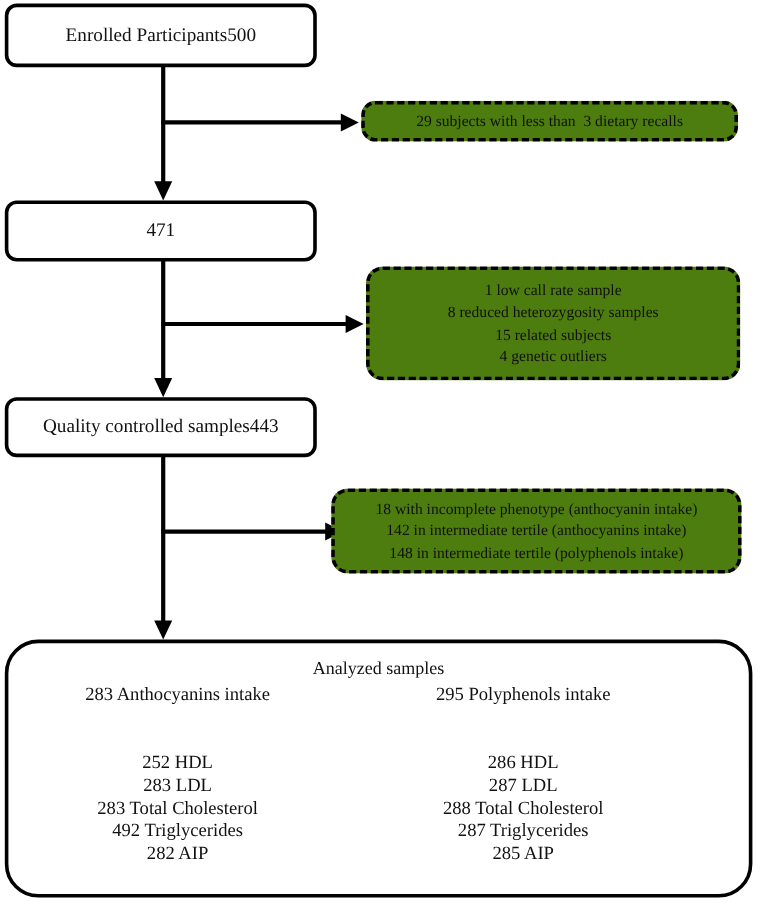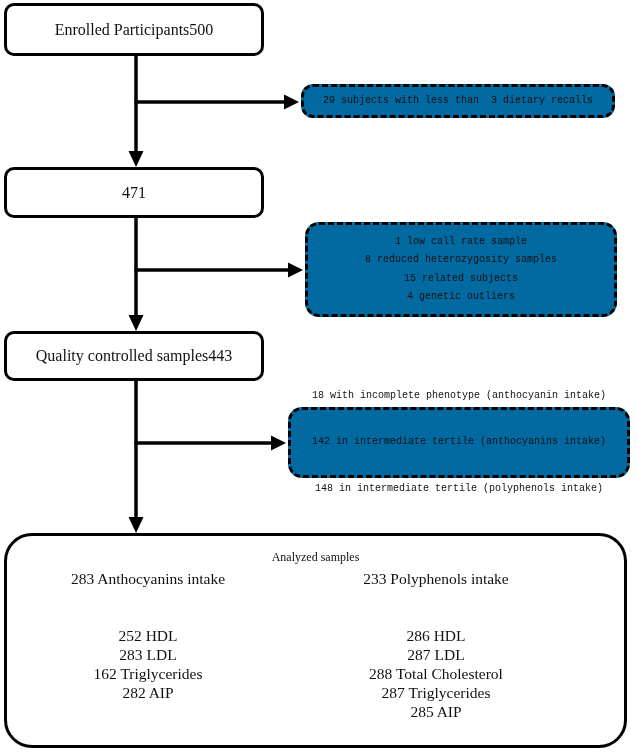--- a/index.html
+++ b/index.html
@@ -33,52 +33,51 @@
     font-size: 16px;
     line-height: 20px;
     text-align: center;
     z-index: 2;
     box-sizing: border-box;
   }
   .dashed-box {
     position: absolute;
     border: 3px dashed #000000;
     border-radius: 14px;
-    background: #0369a1;
+    background: #4d7c0f;
     display: flex;
     flex-direction: column;
     align-items: center;
     justify-content: center;
-    font-size: 10px;
+    font-size: 13px;
     line-height: 18.5px;
     text-align: center;
     z-index: 2;
     box-sizing: border-box;
     padding: 2px 4px;
-    font-family: Liberation Mono, monospace;
   }
   .dashed-box .line, .stage-box span {
     white-space: pre-wrap;
   }
   #analyzed-box {
     position: absolute;
     left: 4px; top: 533px;
     width: 623px; height: 215px;
     border: 3px solid #000000;
     border-radius: 28px;
     background: #ffffff;
     z-index: 2;
     box-sizing: border-box;
   }
   #analyzed-title {
     position: absolute;
     left: 0; top: 14px;
     width: 100%;
     text-align: center;
-    font-size: 12px;
+    font-size: 15px;
   }
   .analyzed-col {
     position: absolute;
     top: 33px;
     width: 270px;
     text-align: center;
     font-size: 15.5px;
     line-height: 19px;
   }
   .analyzed-col .col-header {
@@ -131,39 +130,40 @@
     <div class="line">29 subjects with less than  3 dietary recalls</div>
   </div>
 
   <div class="dashed-box" style="left:305px; top:222px; width:312px; height:95px;">
     <div class="line">1 low call rate sample</div>
     <div class="line">8 reduced heterozygosity samples</div>
     <div class="line">15 related subjects</div>
     <div class="line">4 genetic outliers</div>
   </div>
 
-  <div class="dashed-box" style="left:288px; top:407px; width:342px; height:71px;gap:28px;">
+  <div class="dashed-box" style="left:276px; top:407px; width:342px; height:71px;">
     <div class="line">18 with incomplete phenotype (anthocyanin intake)</div>
     <div class="line">142 in intermediate tertile (anthocyanins intake)</div>
     <div class="line">148 in intermediate tertile (polyphenols intake)</div>
   </div>
 
   <div id="analyzed-box">
     <div id="analyzed-title">Analyzed samples</div>
 
     <div class="analyzed-col" id="analyzed-col-left">
       <div class="col-header">283 Anthocyanins intake</div>
       <div>252 HDL</div>
       <div>283 LDL</div>
-      <div>162 Triglycerides</div>
+      <div>283 Total Cholesterol</div>
+      <div>492 Triglycerides</div>
       <div>282 AIP</div>
     </div>
 
     <div class="analyzed-col" id="analyzed-col-right">
-      <div class="col-header">233 Polyphenols intake</div>
+      <div class="col-header">295 Polyphenols intake</div>
       <div>286 HDL</div>
       <div>287 LDL</div>
       <div>288 Total Cholesterol</div>
       <div>287 Triglycerides</div>
       <div>285 AIP</div>
     </div>
   </div>
 
 </div>
 

